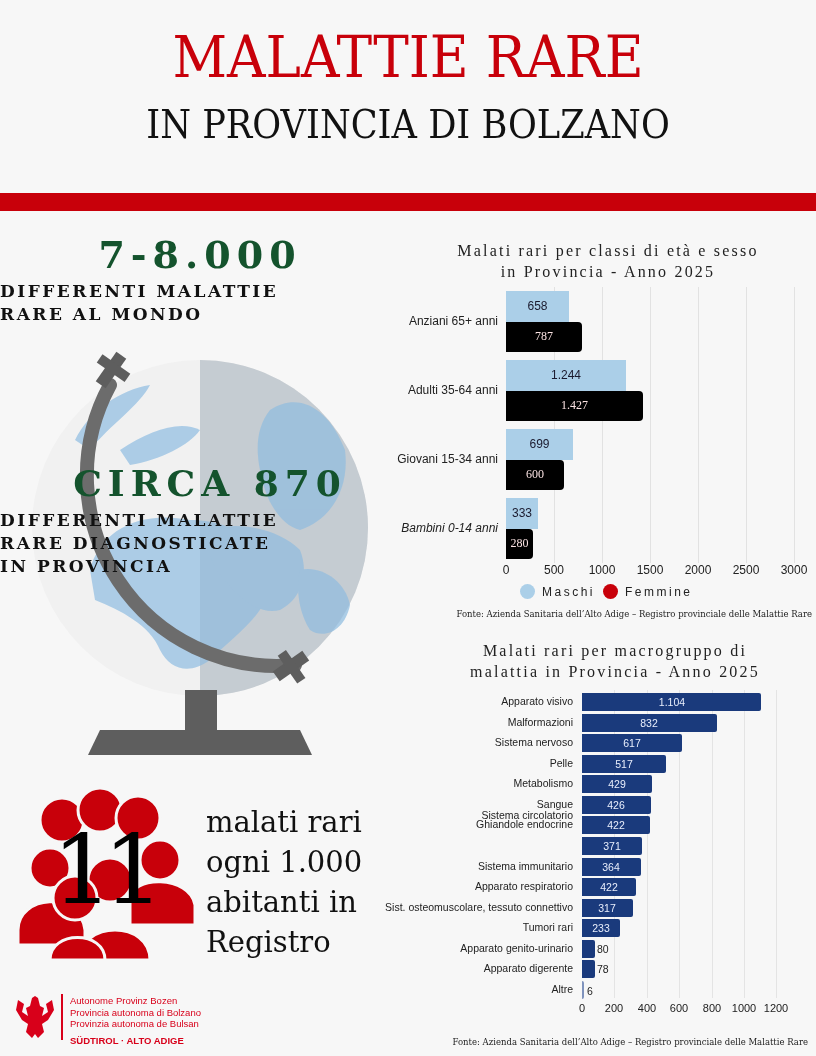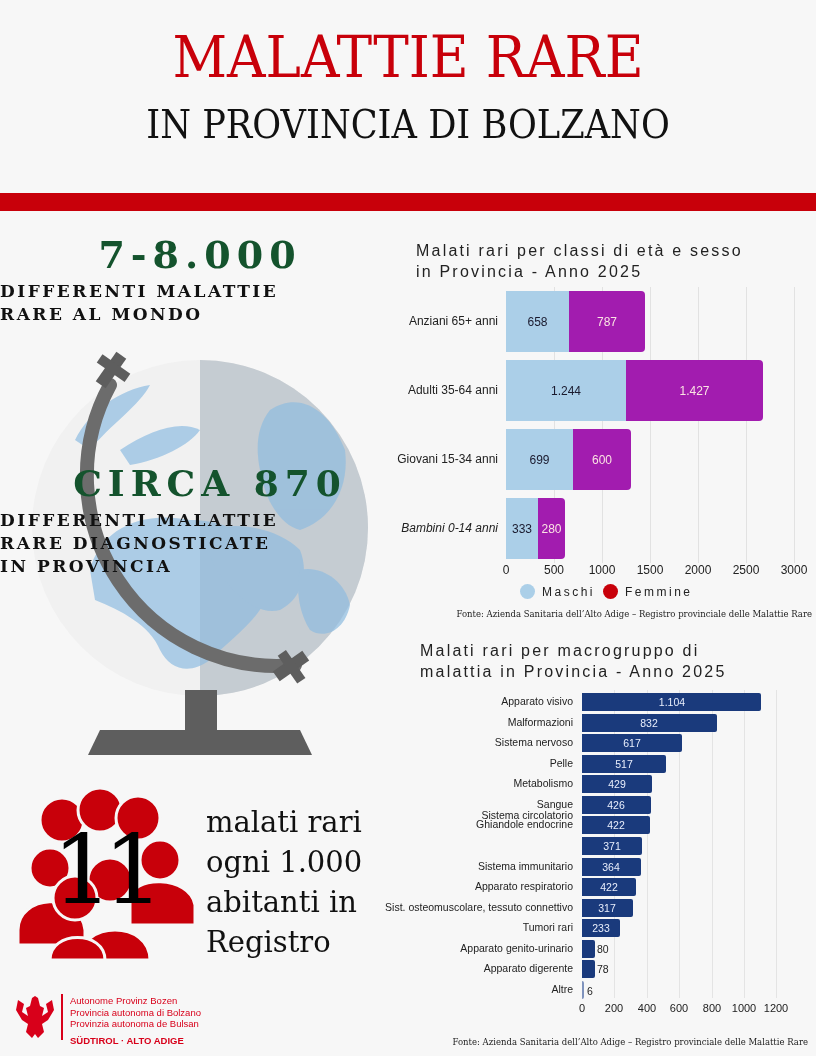--- a/index.html
+++ b/index.html
@@ -27,35 +27,35 @@
     font-family: "DejaVu Serif", serif; font-weight: bold; color: #14532d;
     letter-spacing: 6px; text-align: center;
   }
   .stat-caption {
     font-family: "DejaVu Serif", serif; font-weight: bold; color: #111;
     letter-spacing: 2.5px; text-align: left; line-height: 23px; font-size: 17px;
   }
 
   
   .chart-title {
-    font-family: Liberation Sans, sans-serif; font-size: 16px; color: #222;
-    letter-spacing: 2.2px; line-height: 21px;
+    font-family: Liberation Serif, serif; font-size: 16px; color: #222;
+    letter-spacing: 2.2px; text-align: center; line-height: 21px;
   }
   .source {
     font-family: "DejaVu Serif", serif; font-size: 8.5px; color: #222;
     text-align: right; white-space: nowrap;
   }
 
   
   .c1-grid { position: absolute; top: 287px; width: 1px; height: 276px; background: #e2e2e2; }
   .c1-label { position: absolute; right: 318px; width: 120px; text-align: right; font-size: 12px; color: #222; white-space: nowrap; }
-  .c1-bar { position: absolute; height: 61px; display: flex; }
+  .c1-bar { position: absolute; height: 61px; display: flex; flex-direction: column; }
   .c1-seg { height: 100%; display: flex; align-items: center; justify-content: center; font-size: 12px; }
   .c1-m { background: #abcfe8; color: #1a1a2e; }
-  .c1-f { background: #a21caf; color: #fbe3e3; border-radius: 0 4px 4px 0; }
+  .c1-f { background: #000000; color: #fbe3e3; border-radius: 0 4px 4px 0; font-family: Liberation Serif, serif; }
   .c1-tick { position: absolute; top: 563px; font-size: 12px; color: #222; transform: translateX(-50%); }
   .legend { position: absolute; top: 584px; left: 520px; display: flex; align-items: center; font-size: 12px; letter-spacing: 2.5px; color: #222; }
   .legend-dot { width: 15px; height: 15px; border-radius: 50%; margin-right: 7px; }
 
   
   .c2-grid { position: absolute; top: 690px; width: 1px; height: 308px; background: #e4e4e4; }
   .c2-label { position: absolute; right: 243px; text-align: right; font-size: 10.5px; color: #222; white-space: nowrap; }
   .c2-bar { position: absolute; left: 582px; height: 18px; background: #1a3a7c; border-radius: 0 2px 2px 0; }
   .c2-val { position: absolute; font-size: 10.5px; color: #e8eefc; transform: translateX(-50%); }
   .c2-val.out { color: #222; transform: none; }

